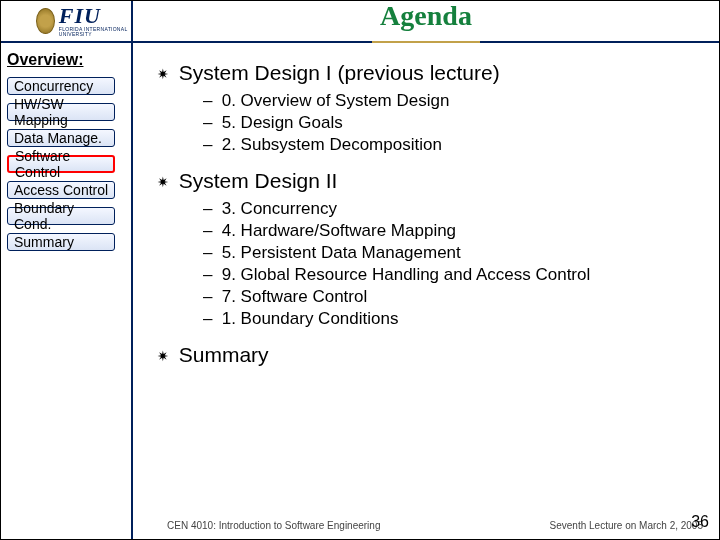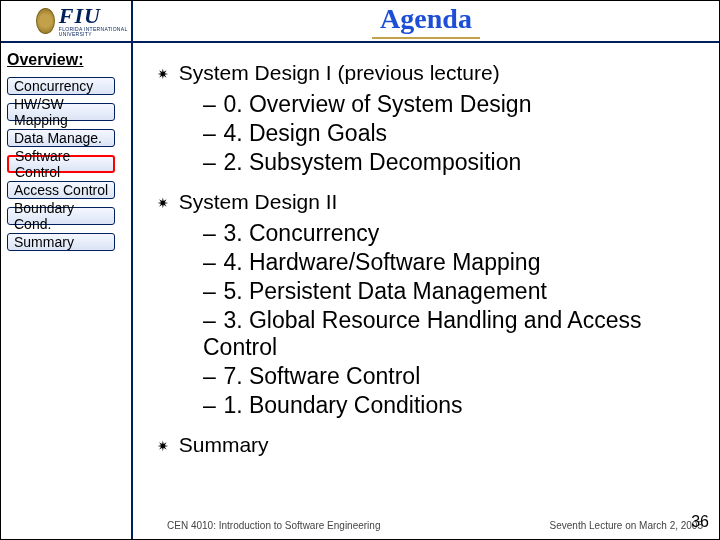--- a/index.html
+++ b/index.html
@@ -5,32 +5,32 @@
   * { box-sizing: border-box; margin: 0; padding: 0; }
   html, body { width: 720px; height: 540px; font-family: Arial, Helvetica, sans-serif; background: #fff; }
   .slide { width: 720px; height: 540px; border: 1px solid #000; position: relative; display: flex; flex-direction: column; }
   .titlebar { height: 42px; border-bottom: 2px solid #00205b; display: flex; align-items: center; }
   .logo-cell { width: 132px; height: 100%; border-right: 2px solid #00205b; display: flex; align-items: center; justify-content: center; gap: 4px; padding-left: 35px; }
   .logo-seal { width: 26px; height: 26px; border-radius: 50%; background: radial-gradient(circle,#c2a14a 40%,#8a6d1e 100%); border: 1px solid #7a5f17; }
   .logo-text { display: flex; flex-direction: column; line-height: 1; }
   .logo-fiu { font-weight: bold; font-style: italic; font-size: 22px; color: #00205b; font-family: Georgia, serif; letter-spacing: 1px; }
   .logo-sub { font-size: 5px; color: #00205b; letter-spacing: 0.3px; }
   .title-cell { flex: 1; text-align: center; }
-  .slide-title { font-family: Georgia, 'Times New Roman', serif; font-size: 28px; font-weight: bold; color: #1d4ed8; border-bottom: 2px solid #c2a14a; display: inline-block; padding: 0 8px 2px; }
+  .slide-title { font-family: Georgia, 'Times New Roman', serif; font-size: 28px; font-weight: bold; color: #15803d; border-bottom: 2px solid #c2a14a; display: inline-block; padding: 0 8px 9px; }
   .body { flex: 1; display: flex; position: relative; }
   .sidebar { width: 132px; border-right: 2px solid #00205b; padding: 8px 6px; }
   .overview-label { font-size: 16px; font-weight: bold; text-decoration: underline; color: #000; margin-bottom: 8px; }
   .nav-btn { width: 108px; height: 18px; margin-bottom: 8px; border: 1px solid #00205b; border-radius: 3px; background: linear-gradient(#f4f7ff,#dbe4f5); font-size: 14px; color: #000; display: flex; align-items: center; padding-left: 6px; cursor: pointer; }
   .nav-btn.active { border: 2px solid #ff0000; }
   .content { flex: 1; padding: 18px 20px 0 24px; font-size: 19px; color: #000; }
   .lvl1 { margin-bottom: 14px; }
   .lvl1-head { display: flex; align-items: flex-start; gap: 10px; }
   .star { font-size: 14px; line-height: 26px; color: #000; }
   .lvl1-text { font-size: 21px; }
-  .lvl2-list { margin: 4px 0 0 46px; font-size: 23px; }
+  .lvl2-list { margin: 4px 0 0 46px; font-size: 17px; }
   .lvl2-item { margin-bottom: 2px; }
   .dash { display: inline-block; width: 14px; }
   .footer { position: absolute; bottom: 8px; left: 16px; right: 0; display: flex; justify-content: space-between; padding: 0 16px 0 150px; font-size: 10px; color: #444; }
   .pagenum { position: absolute; bottom: 8px; right: 10px; font-size: 16px; color: #000; }
 </style>
 </head>
 <body>
 
 <div class="slide">
 
@@ -78,34 +78,34 @@
 
     <div class="content">
       <div id="agenda-holder">
           <div class="lvl1">
             <div class="lvl1-head">
               <span class="star">✷</span>
               <span class="lvl1-text">System Design I (previous lecture)</span>
             </div>
             <div class="lvl2-list">
               <div class="lvl2-item"><span class="dash">–</span><span> 0. Overview of System Design</span></div>
-              <div class="lvl2-item"><span class="dash">–</span><span> 4. Design Goals</span></div>
+              <div class="lvl2-item"><span class="dash">–</span><span> 5. Design Goals</span></div>
               <div class="lvl2-item"><span class="dash">–</span><span> 2. Subsystem Decomposition</span></div>
             </div>
           </div>
           <div class="lvl1">
             <div class="lvl1-head">
               <span class="star">✷</span>
               <span class="lvl1-text">System Design II</span>
             </div>
             <div class="lvl2-list">
               <div class="lvl2-item"><span class="dash">–</span><span> 3. Concurrency</span></div>
               <div class="lvl2-item"><span class="dash">–</span><span> 4. Hardware/Software Mapping</span></div>
               <div class="lvl2-item"><span class="dash">–</span><span> 5. Persistent Data Management</span></div>
-              <div class="lvl2-item"><span class="dash">–</span><span> 3. Global Resource Handling and Access Control</span></div>
+              <div class="lvl2-item"><span class="dash">–</span><span> 9. Global Resource Handling and Access Control</span></div>
               <div class="lvl2-item"><span class="dash">–</span><span> 7. Software Control</span></div>
               <div class="lvl2-item"><span class="dash">–</span><span> 1. Boundary Conditions</span></div>
             </div>
           </div>
           <div class="lvl1">
             <div class="lvl1-head">
               <span class="star">✷</span>
               <span class="lvl1-text">Summary</span>
             </div>
           </div>

